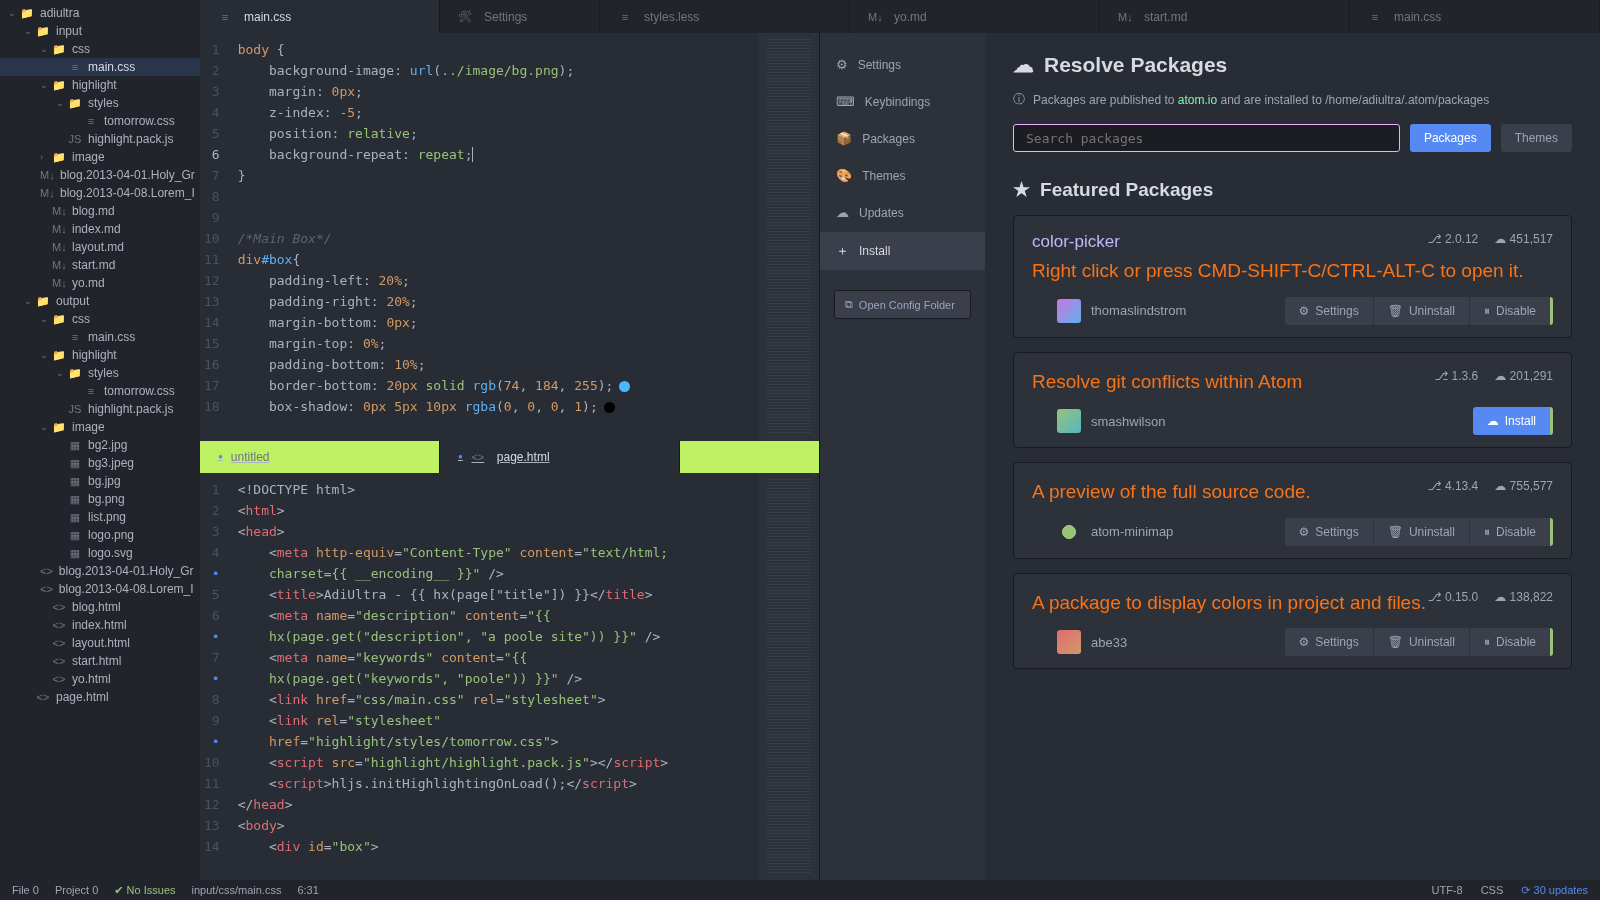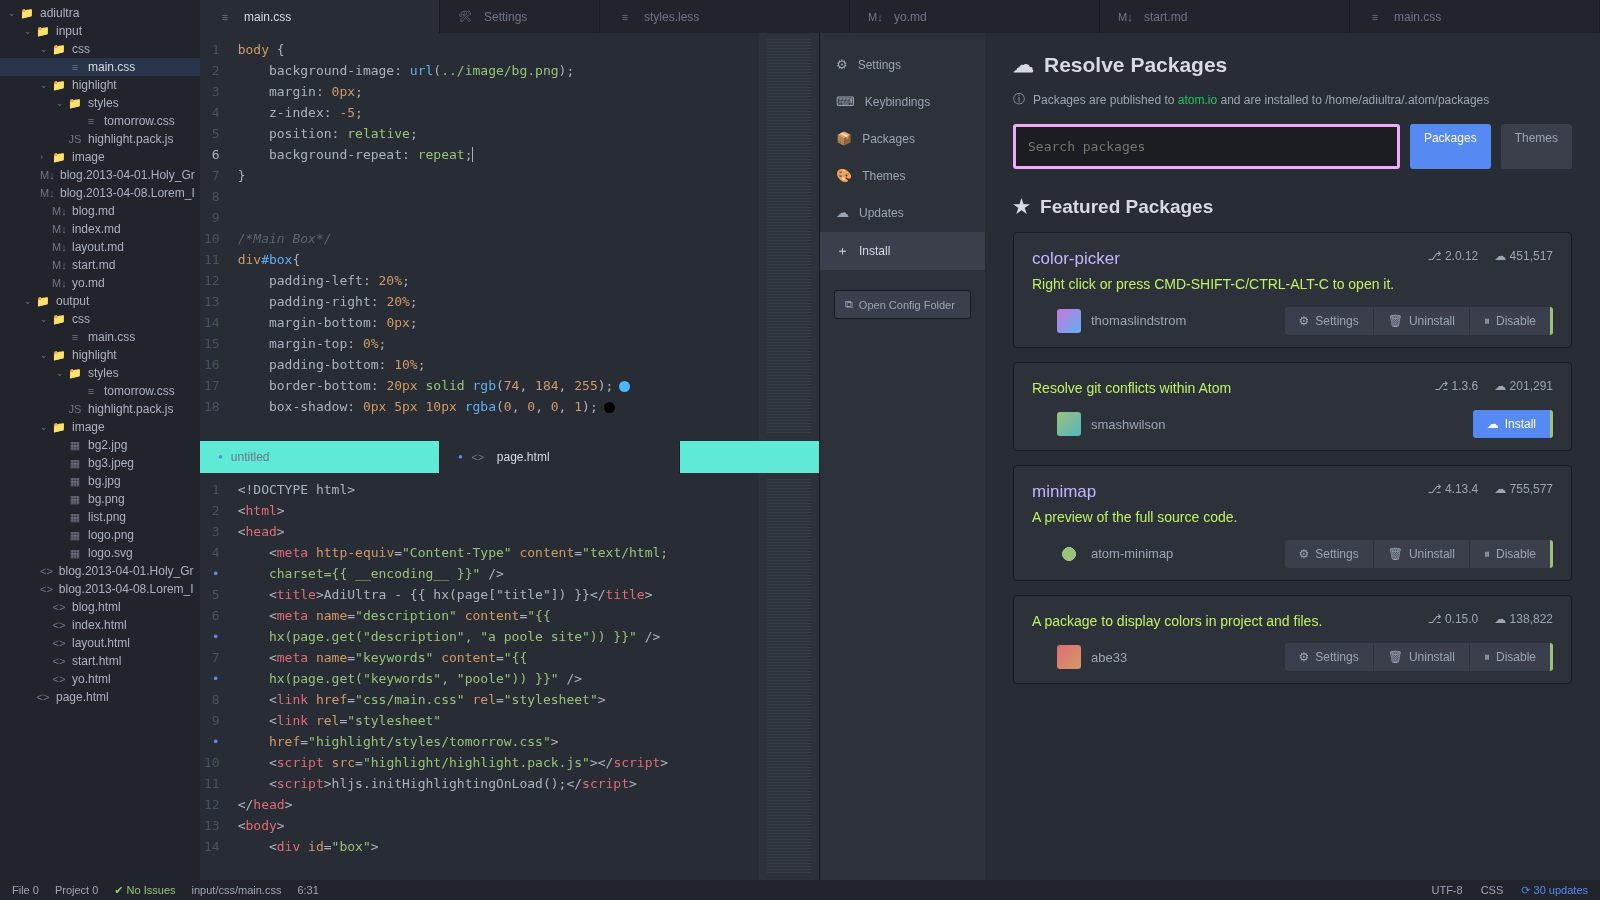--- a/index.html
+++ b/index.html
@@ -18,42 +18,42 @@
 .tab.mod::before { content: "●"; color: #568af2; margin-right: 2px; font-size: 8px; }
 .panes { flex: 1; display: flex; }
 .left-panes { width: 620px; display: flex; flex-direction: column; border-right: 1px solid #181a1f; }
 .editor { flex: 1; display: flex; font-family: 'Menlo','Consolas',monospace; font-size: 13px; position: relative; overflow: hidden; }
 .gutter { background: #282c34; color: #495162; text-align: right; padding: 6px 10px 6px 4px; line-height: 21px; user-select: none; }
 .gutter .gln.cur { color: #abb2bf; }
 .gutter .dot { color: #568af2; }
 .code { padding: 6px 0 6px 8px; line-height: 21px; flex: 1; white-space: pre; }
 .minimap { width: 60px; background: #2c313a; position: relative; }
 .minimap::before { content: ""; position: absolute; inset: 6px 8px; background: repeating-linear-gradient(#495162 0 1px, transparent 1px 3px); opacity: .35; }
-.subtabs { display: flex; background: #5eead4; height: 32px; }
+.subtabs { display: flex; background: #bef264; height: 32px; text-decoration: underline; }
 .c-sel { color: #d19a66; } .c-prop { color: #abb2bf; } .c-val { color: #98c379; } .c-fn { color: #61afef; } .c-num { color: #d19a66; } .c-punc { color: #abb2bf; } .c-com { color: #5c6370; font-style: italic; } .c-tag { color: #e06c75; } .c-attr { color: #d19a66; } .c-str { color: #98c379; }
 .swatch { display: inline-block; width: 11px; height: 11px; border-radius: 50%; vertical-align: middle; margin-left: 6px; }
 .right-pane { flex: 1; display: flex; }
 .set-nav { width: 165px; background: #2c313a; padding: 14px 0; display: flex; flex-direction: column; gap: 2px; }
 .set-nav-item { padding: 10px 16px; font-size: 12px; color: #9da5b4; cursor: pointer; display: flex; align-items: center; gap: 10px; }
 .set-nav-item.active { background: #3a3f4b; color: #d7dae0; }
 .set-nav-btn { margin: 18px 14px; padding: 7px 10px; background: #3a3f4b; border: 1px solid #181a1f; border-radius: 3px; font-size: 11px; color: #9da5b4; cursor: pointer; display: flex; align-items: center; gap: 6px; }
 .set-body { flex: 1; padding: 20px 28px; overflow-y: auto; }
 .set-h { font-size: 21px; font-weight: 600; color: #d7dae0; margin-bottom: 14px; display: flex; align-items: center; gap: 10px; }
 .set-sub { font-size: 12px; color: #9da5b4; margin-bottom: 16px; display: flex; align-items: center; gap: 8px; }
-.set-sub a { color: #22c55e; }
+.set-sub a { color: #86efac; }
 .search-row { display: flex; gap: 10px; margin-bottom: 26px; }
-.search-input { flex: 1; background: #1b1d23; border: 3px solid #f0abfc; padding: 12px 12px; color: #abb2bf; font-family: monospace; font-size: 13px; border-radius: 3px; }
+.search-input { flex: 1; background: #1b1d23; border: 1px solid #f0abfc; padding: 4px 12px; color: #abb2bf; font-family: monospace; font-size: 13px; border-radius: 3px; }
 .tog-btn { padding: 7px 14px; border-radius: 3px; font-size: 12px; cursor: pointer; }
 .tog-btn.primary { background: #568af2; color: #fff; }
 .tog-btn.secondary { background: #3a3f4b; color: #9da5b4; }
 .pkg { background: #2c313a; border: 1px solid #181a1f; border-radius: 4px; padding: 16px 18px 12px; margin-bottom: 14px; position: relative; }
 .pkg-title { font-size: 17px; color: #c4b5fd; margin-bottom: 6px; }
 .pkg-meta { position: absolute; top: 16px; right: 18px; display: flex; gap: 16px; font-size: 12px; color: #9da5b4; }
 .pkg-meta span { display: flex; align-items: center; gap: 4px; }
-.pkg-desc { font-size: 14px; color: #bef264; margin-bottom: 12px; line-height: 1.4; }
+.pkg-desc { font-size: 19px; color: #f97316; margin-bottom: 12px; line-height: 1.4; }
 .pkg-foot { display: flex; align-items: center; padding-left: 25px; }
 .pkg-author { display: flex; align-items: center; gap: 10px; font-size: 13px; color: #9da5b4; }
 .avatar { width: 24px; height: 24px; border-radius: 3px; background: linear-gradient(135deg,#c678dd,#61afef); }
 .avatar.sq { background: linear-gradient(135deg,#98c379,#56b6c2); }
 .avatar.rd { background: radial-gradient(circle,#98c379 40%, #2c313a 42%); }
 .avatar.pg { background: linear-gradient(135deg,#e06c75,#d19a66); }
 .pkg-acts { margin-left: auto; display: flex; gap: 1px; }
 .pkg-btn { background: #3a3f4b; padding: 7px 14px; font-size: 12px; color: #9da5b4; cursor: pointer; display: flex; align-items: center; gap: 6px; }
 .pkg-btn:first-child { border-radius: 3px 0 0 3px; }
 .pkg-btn:last-child { border-radius: 0 3px 3px 0; border-right: 3px solid #98c379; }
@@ -470,21 +470,20 @@
                   <div class="pkg-author">
                     <div class="avatar sq"></div>
                     <span>smashwilson</span>
                   </div>
                   <div class="pkg-acts">
                     <div class="pkg-btn install"><span>☁</span>Install</div>
                   </div>
                 </div>
               </div>
               <div class="pkg">
-                <div class="pkg-title">minimap</div>
                 <div class="pkg-meta">
                   <span>⎇ 4.13.4</span>
                   <span>☁ 755,577</span>
                 </div>
                 <div class="pkg-desc">A preview of the full source code.</div>
                 <div class="pkg-foot">
                   <div class="pkg-author">
                     <div class="avatar rd"></div>
                     <span>atom-minimap</span>
                   </div>

